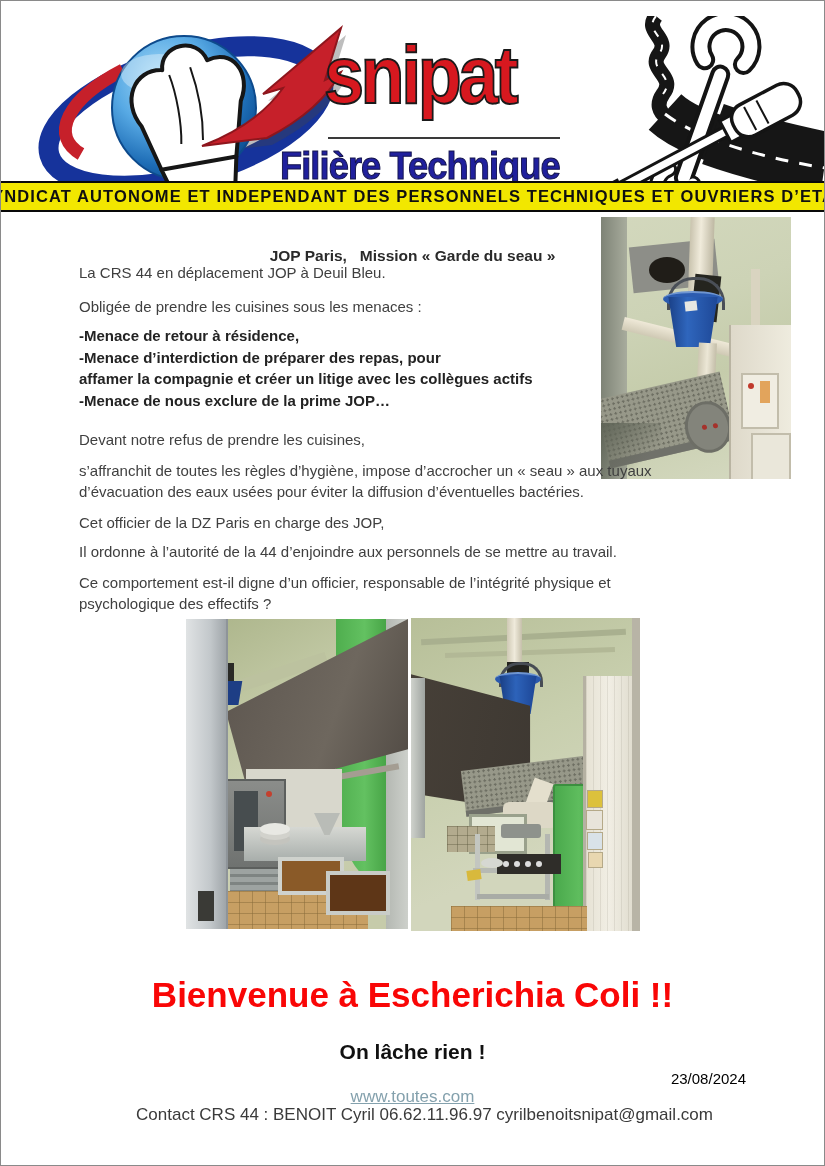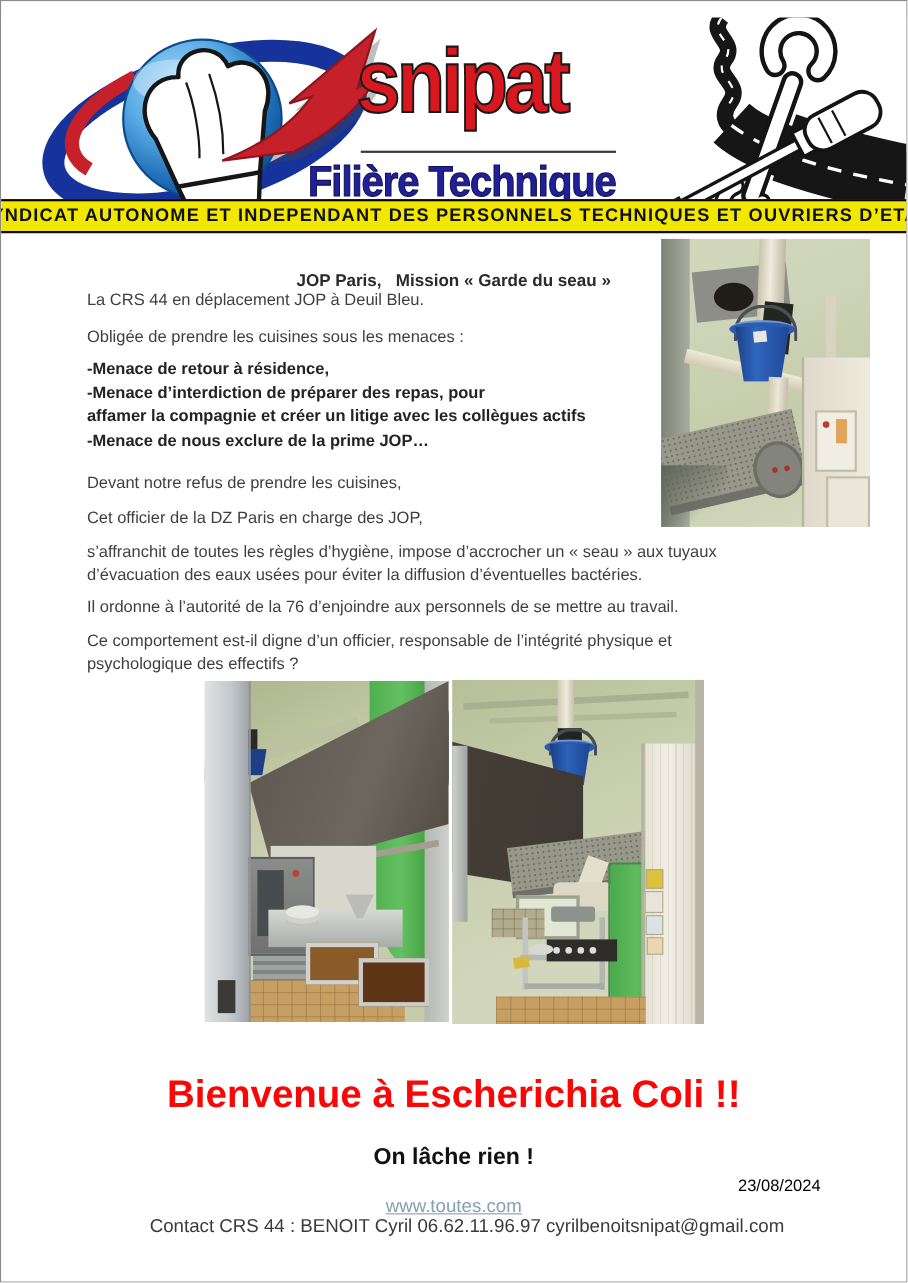--- a/index.html
+++ b/index.html
@@ -230,23 +230,23 @@
     <div class="textcol">
       <p>La CRS 44 en déplacement JOP à Deuil Bleu.</p>
       <p class="g13">Obligée de prendre les cuisines sous les menaces :</p>
       <div class="menaces g8">
         <div>-Menace de retour à résidence,</div>
         <div>-Menace d’interdiction de préparer des repas, pour</div>
         <div>affamer la compagnie et créer un litige avec les collègues actifs</div>
         <div>-Menace de nous exclure de la prime JOP…</div>
       </div>
       <p class="g18">Devant notre refus de prendre les cuisines,</p>
+      <p class="g10"><span>s’affranchit de toutes les règles d’hygiène, impose d’accrocher un « seau » aux tuyaux</span><br><span>d’évacuation des eaux usées pour éviter la diffusion d’éventuelles bactéries.</span></p>
       <p class="g10">Cet officier de la DZ Paris en charge des JOP,</p>
-      <p class="g10"><span>s’affranchit de toutes les règles d’hygiène, impose d’accrocher un « seau » aux tuyaux</span><br><span>d’évacuation des eaux usées pour éviter la diffusion d’éventuelles bactéries.</span></p>
-      <p class="g8">Il ordonne à l’autorité de la 76 d’enjoindre aux personnels de se mettre au travail.</p>
+      <p class="g8">Il ordonne à l’autorité de la 44 d’enjoindre aux personnels de se mettre au travail.</p>
       <p class="g10"><span>Ce comportement est-il digne d’un officier, responsable de l’intégrité physique et</span><br><span>psychologique des effectifs ?</span></p>
     </div>
 
     <figure class="ph photoB" style="margin:0">
       <div class="pb-base"></div>
       <div class="pb-beam"></div>
       <div class="pb-minipipe"></div>
       <div class="pb-minibucket trap"></div>
       <div class="pb-pillar"></div>
       <div class="pb-greyright"></div>

